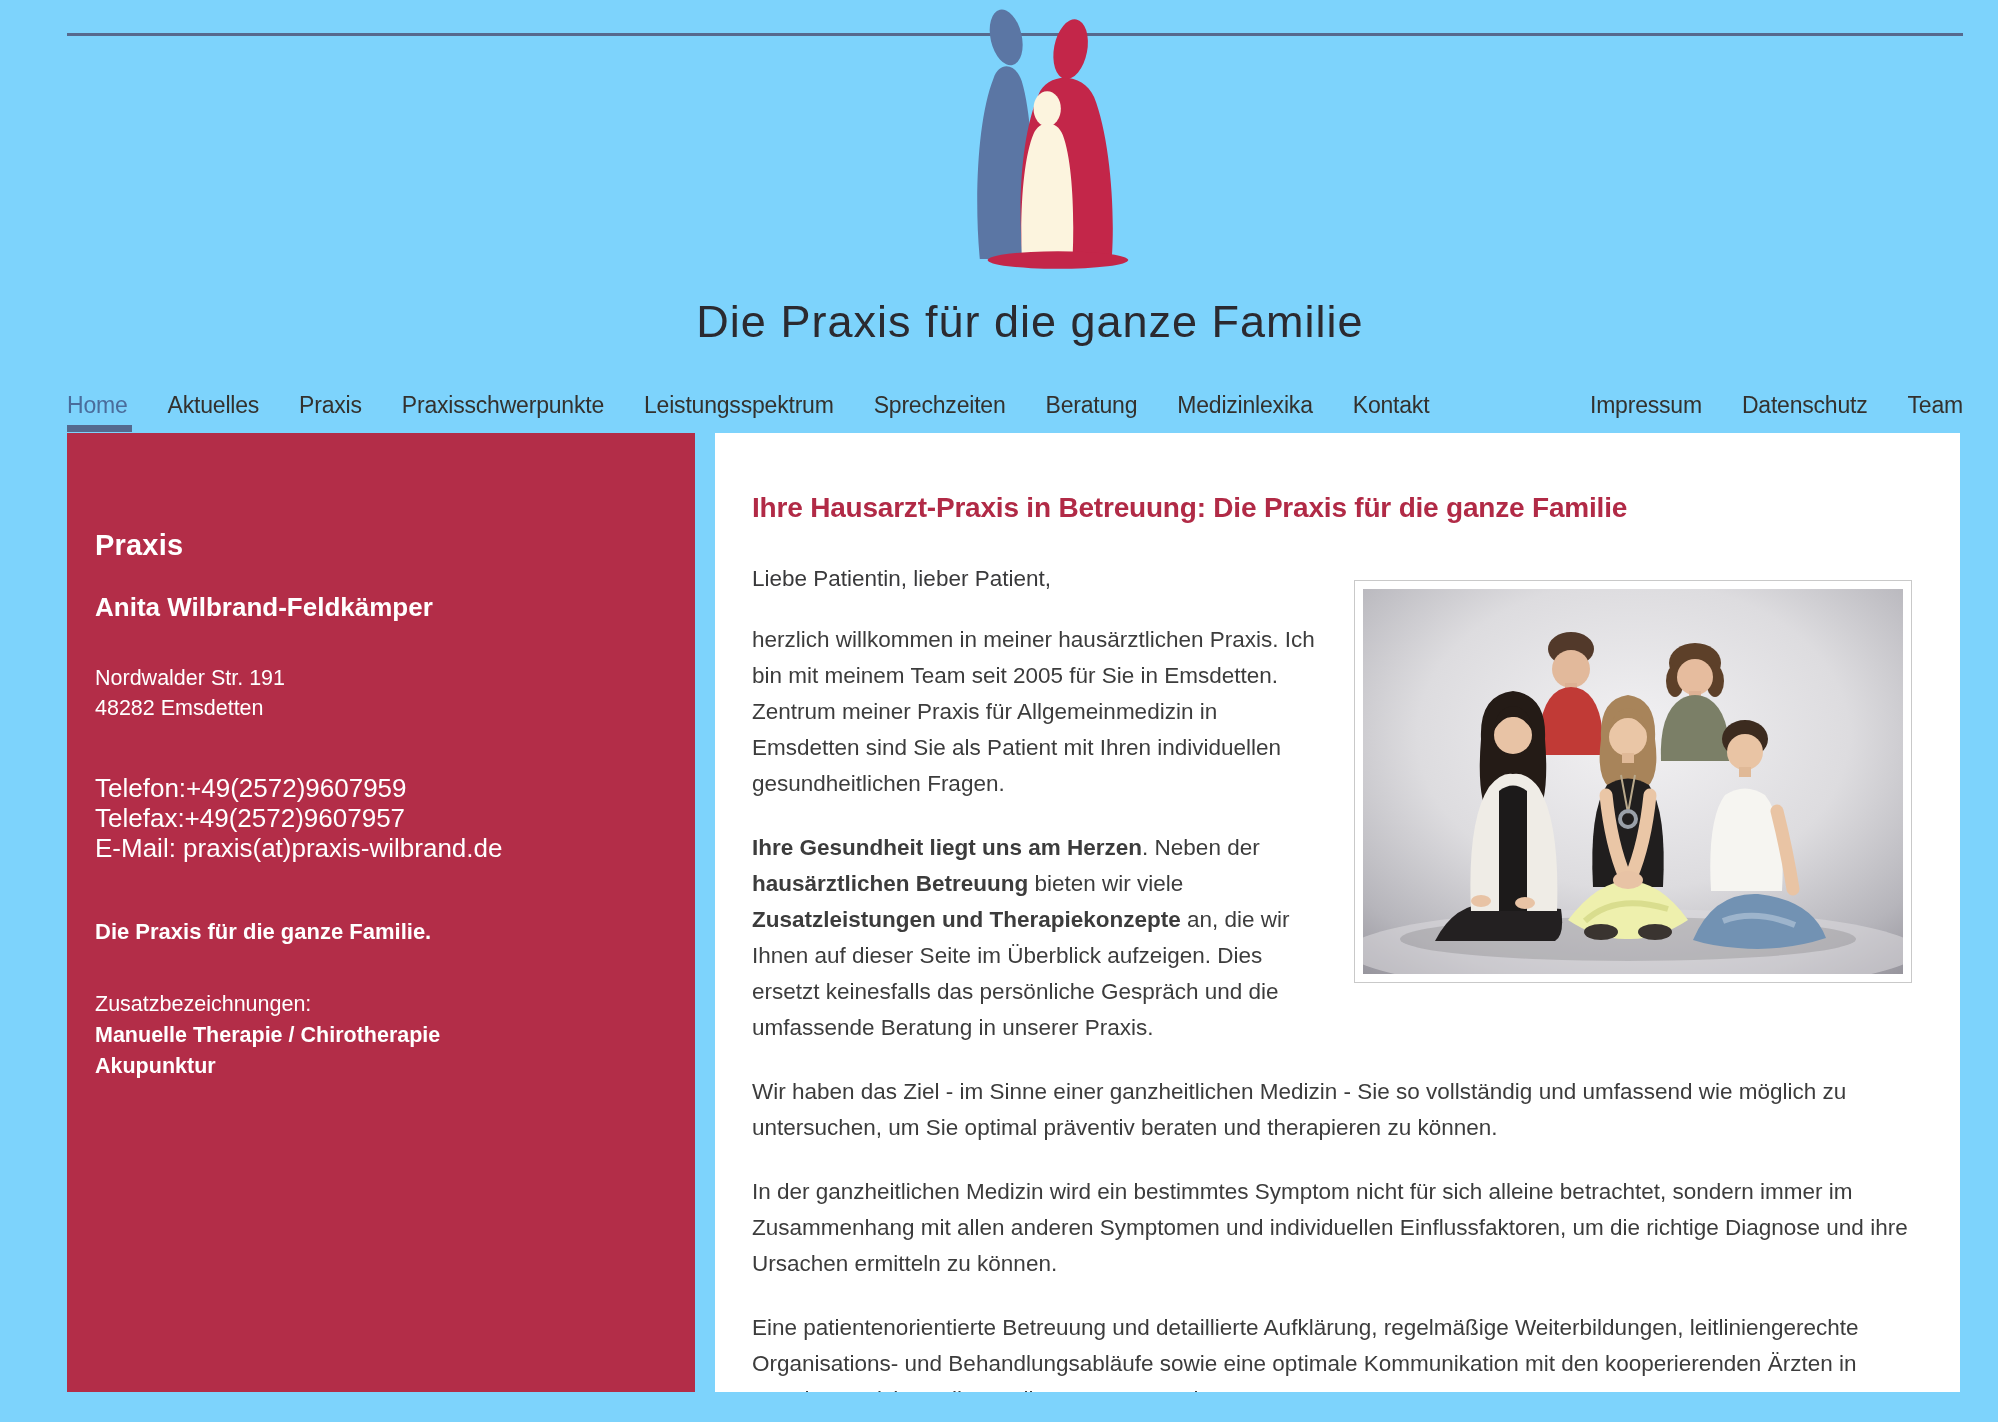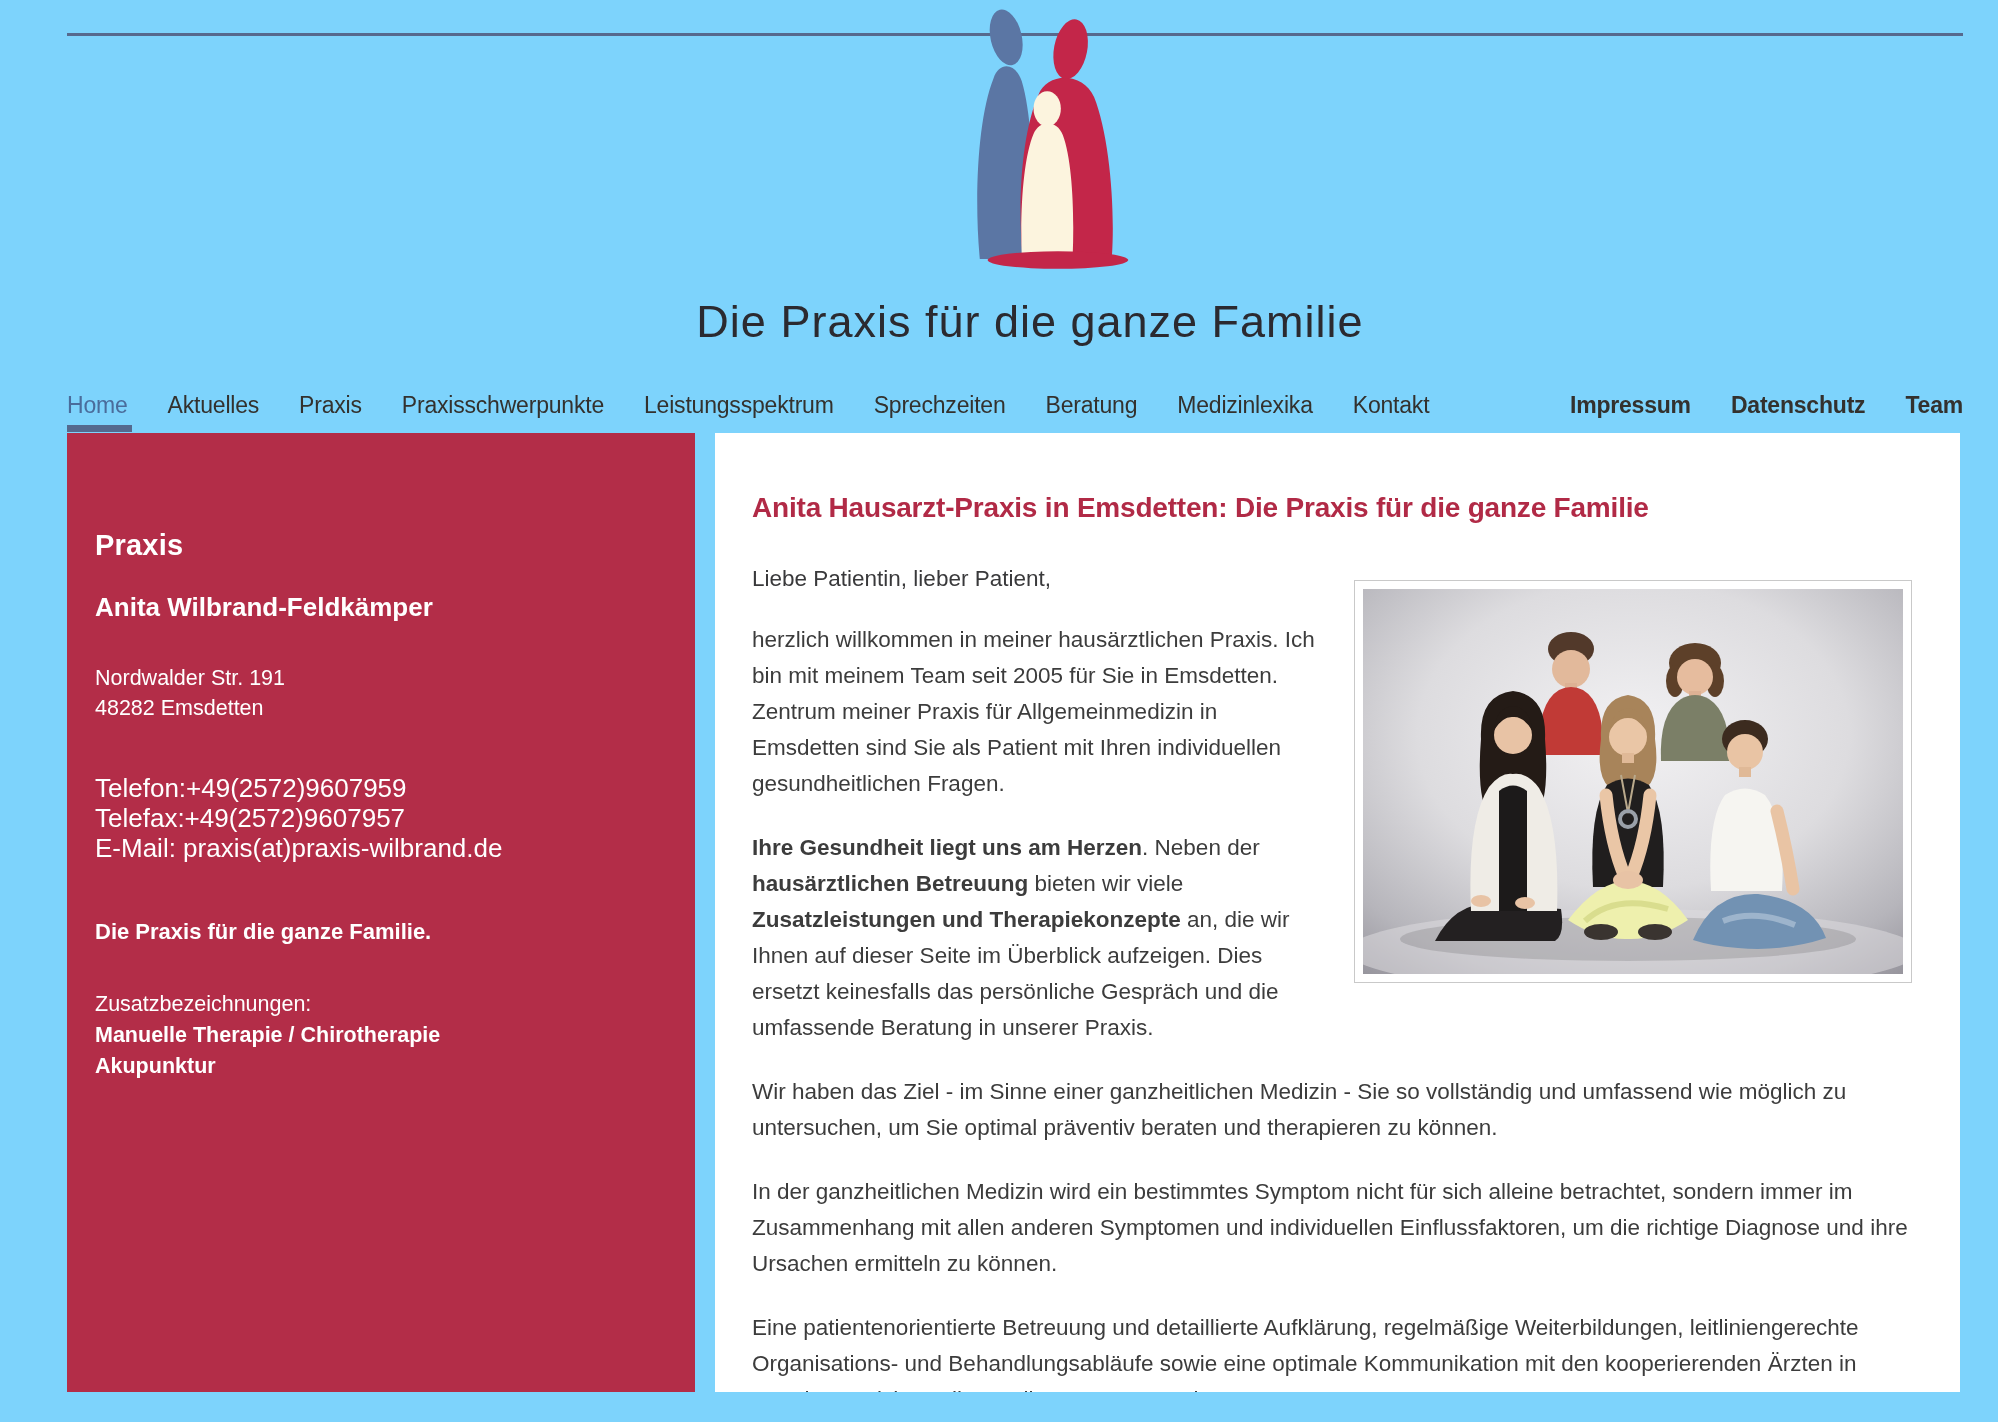--- a/index.html
+++ b/index.html
@@ -11,21 +11,21 @@
 
   
   .logo{position:absolute;left:972px;top:4px;width:166px;height:268px;z-index:2;}
   .tagline{position:absolute;left:620px;top:296px;width:820px;text-align:center;
            font-size:45px;letter-spacing:1px;color:#2b2a30;z-index:2;}
 
   
   .nav{position:absolute;left:67px;top:392px;width:1896px;display:flex;align-items:flex-start;
        font-size:23px;letter-spacing:-0.2px;color:#33312e;z-index:2;}
   .nav-left{display:flex;gap:40px;}
-  .nav-right{display:flex;gap:40px;margin-left:auto;font-weight:bold;}
+  .nav-right{display:flex;gap:40px;margin-left:auto;}
   .nav-item{position:relative;cursor:pointer;white-space:nowrap;padding-bottom:12px;}
   .nav-item.active{color:#4a6c9b;}
   .nav-item.active::after{content:"";position:absolute;left:0;right:-4px;top:33px;height:7px;background:#54698e;}
 
   
   .sidebar{position:absolute;left:67px;top:433px;width:628px;height:959px;background:#b32d48;
            color:#ffffff;box-sizing:border-box;padding:0 28px 0 28px;overflow:hidden;}
   .sb-title{margin-top:96px;font-size:29px;font-weight:bold;letter-spacing:0.2px;}
   .sb-name{margin-top:30px;font-size:26px;font-weight:bold;}
   .sb-address{margin-top:40px;font-size:21.5px;line-height:30px;}
@@ -106,21 +106,21 @@
     </div>
     <div class="sb-slogan">Die Praxis für die ganze Familie.</div>
     <div class="sb-extra">
       <div>Zusatzbezeichnungen:</div>
       <div class="b">Manuelle Therapie / Chirotherapie</div>
       <div class="b">Akupunktur</div>
     </div>
   </aside>
 
   <main class="main">
-    <h1>Anita Hausarzt-Praxis in Emsdetten: Die Praxis für die ganze Familie</h1>
+    <h1>Ihre Hausarzt-Praxis in Betreuung: Die Praxis für die ganze Familie</h1>
 
     <figure class="photo-frame">
       <svg viewBox="0 0 540 385" aria-hidden="true">
         <defs>
           <radialGradient id="pbg" cx="50%" cy="38%" r="80%">
             <stop offset="0%" stop-color="#f2f1f3"></stop>
             <stop offset="50%" stop-color="#dddcdf"></stop>
             <stop offset="82%" stop-color="#b6b5bb"></stop>
             <stop offset="100%" stop-color="#96949c"></stop>
           </radialGradient>

